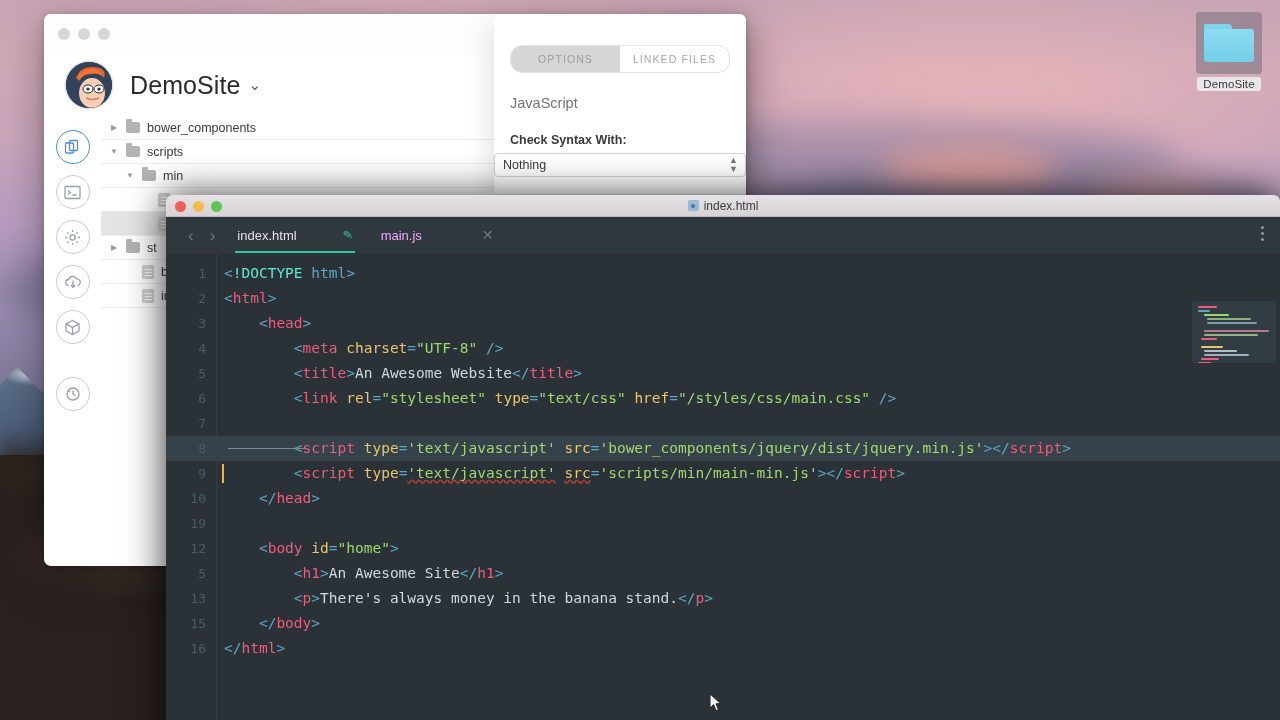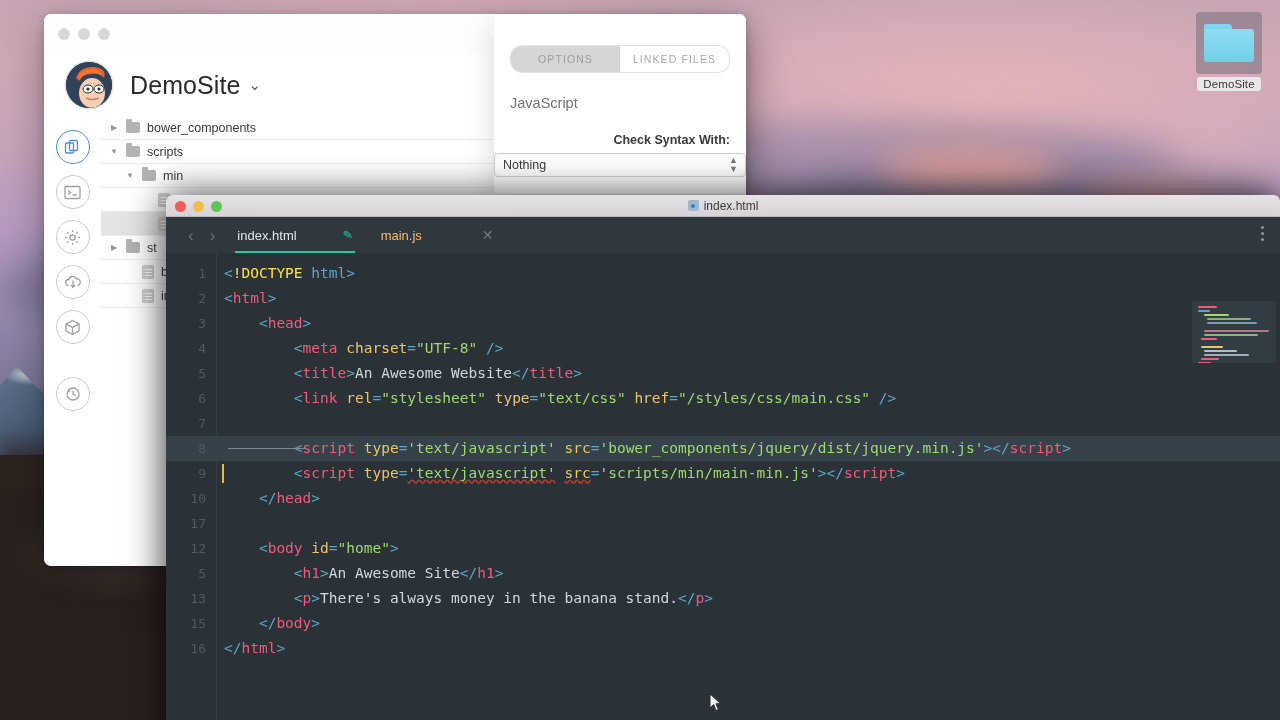--- a/index.html
+++ b/index.html
@@ -139,21 +139,21 @@
   
   #options-panel {
     position: absolute; left: 494px; top: 14px; width: 252px; height: 180px;
     background: #fff; border-radius: 7px 7px 0 0; overflow: hidden;
     box-shadow: 0 12px 30px rgba(0,0,0,.16);
   }
   .seg { display: flex; margin: 31px 16px 0; border-radius: 12px; overflow: hidden; border: 1px solid #e2e2e2; }
   .seg > div { flex: 1; text-align: center; font-size: 10.5px; letter-spacing: 1.1px; color: #a8a8a8; padding: 7px 0; }
   .seg > div.active { background: #d6d6d6; color: #9c9c9c; }
   .op-h { margin: 22px 16px 0; font-size: 14.5px; color: #737373; }
-  .op-l { margin: 22px 16px 6px; font-size: 12.5px; color: #3a3a3a; font-weight: bold; text-align: right; }
+  .op-l { margin: 22px 16px 6px; font-size: 12.5px; color: #3a3a3a; font-weight: bold; }
   .op-sel {
     margin: 0 0; height: 24px; border: 1px solid #d0d0d0; border-radius: 4px;
     background: #fff; display: flex; align-items: center; padding: 0 8px;
     font-size: 12.5px; color: #3a3a3a; position: relative;
   }
   .op-sel .st { position: absolute; right: 7px; font-size: 9px; color: #777; line-height: 1; }
 
   
   #editor-window {
     position: absolute; left: 166px; top: 195px; width: 1114px; height: 587px;
@@ -168,21 +168,21 @@
   .ed-traffic { position: absolute; left: 9px; top: 6px; display: flex; gap: 7px; }
   .ed-traffic i { width: 11px; height: 11px; border-radius: 50%; display: block; }
   .ed-title { font-size: 12px; color: #3c3c3c; display: flex; align-items: center; gap: 5px; }
   .doc-dot { width: 11px; height: 11px; border-radius: 2px; background: #9fb6cf; position: relative; }
   .doc-dot:after { content:""; position:absolute; left:3.5px; top:3.5px; width:4px; height:4px; border-radius:50%; background:#3d79b8; }
 
   .ed-tabbar { height: 36px; background: #2f383d; display: flex; align-items: center; padding: 0 14px; position: relative; }
   .navarrow { font-size: 17px; color: #68767d; padding: 0 8px; line-height: 1; }
   .tab { position: relative; height: 36px; display: flex; align-items: center; padding: 0 14px; }
   .tab-label { font-size: 13px; color: #dfe6e9; }
-  .tab.inactive .tab-label { color: #fdba74; }
+  .tab.inactive .tab-label { color: #f0abfc; }
   .tab-underline { position: absolute; left: 12px; right: 12px; bottom: 0; height: 2px; background: #2ec4a6; }
   .pencil { margin-left: 46px; color: #2ec4a6; font-size: 12px; transform: rotate(-8deg); }
   .tab-close { margin-left: 60px; color: #6e7b82; font-size: 14px; }
   .kebab { position: absolute; right: 16px; top: 9px; color: #8a979d; font-size: 14px; line-height: 6px; letter-spacing: 0; }
   .kebab i { display: block; width: 3px; height: 3px; border-radius: 50%; background: #8a979d; margin-bottom: 3px; }
 
   .ed-code {
     position: relative; height: calc(100% - 58px);
     background: #2a3238;
     font-family: "DejaVu Sans Mono", "Liberation Mono", monospace;
@@ -196,21 +196,21 @@
     color: #4e5b63; font-size: 13px;
   }
   .gutter-rule { position: absolute; left: 50px; top: 0; bottom: 0; width: 1px; background: #333d44; }
 
   
   .p { color: #5ba7c4; }           
   .t { color: #ef5b7b; }           
   .a { color: #e8c66a; }           
   .s { color: #9fd86f; }           
   .x { color: #cfd8dc; }           
-  .d { color: #fde047; }           
+  .d { color: #5eead4; }           
 
   .squig { text-decoration: underline wavy #b4402f; text-decoration-skip-ink: none; }
 
   .drag-line {
     position: absolute; left: 62px; top: 12px; width: 78px; height: 1px; background: #7d8a91;
   }
   .caret-bar {
     position: absolute; left: 56px; top: 3px; width: 2px; height: 19px; background: #e8b84b;
   }
   .mouse-cursor {
@@ -431,21 +431,21 @@
         <div class="cline"><span class="lno">1</span><span class="p">&lt;</span><span class="d">!DOCTYPE</span><span class="x"> </span><span class="p">html&gt;</span></div>
         <div class="cline"><span class="lno">2</span><span class="p">&lt;</span><span class="t">html</span><span class="p">&gt;</span></div>
         <div class="cline"><span class="lno">3</span><span class="x">    </span><span class="p">&lt;</span><span class="t">head</span><span class="p">&gt;</span></div>
         <div class="cline"><span class="lno">4</span><span class="x">        </span><span class="p">&lt;</span><span class="t">meta</span><span class="x"> </span><span class="a">charset</span><span class="p">=</span><span class="s">"UTF-8"</span><span class="x"> </span><span class="p">/&gt;</span></div>
         <div class="cline"><span class="lno">5</span><span class="x">        </span><span class="p">&lt;</span><span class="t">title</span><span class="p">&gt;</span><span class="x">An Awesome Website</span><span class="p">&lt;/</span><span class="t">title</span><span class="p">&gt;</span></div>
         <div class="cline"><span class="lno">6</span><span class="x">        </span><span class="p">&lt;</span><span class="t">link</span><span class="x"> </span><span class="a">rel</span><span class="p">=</span><span class="s">"stylesheet"</span><span class="x"> </span><span class="a">type</span><span class="p">=</span><span class="s">"text/css"</span><span class="x"> </span><span class="a">href</span><span class="p">=</span><span class="s">"/styles/css/main.css"</span><span class="x"> </span><span class="p">/&gt;</span></div>
         <div class="cline"><span class="lno">7</span></div>
         <div class="cline hl"><span class="lno">8</span><span class="x">        </span><span class="p">&lt;</span><span class="t">script</span><span class="x"> </span><span class="a">type</span><span class="p">=</span><span class="s">'text/javascript'</span><span class="x"> </span><span class="a">src</span><span class="p">=</span><span class="s">'bower_components/jquery/dist/jquery.min.js'</span><span class="p">&gt;&lt;/</span><span class="t">script</span><span class="p">&gt;</span><span class="drag-line"></span></div>
         <div class="cline"><span class="lno">9</span><span class="x">        </span><span class="p">&lt;</span><span class="t">script</span><span class="x"> </span><span class="a">type</span><span class="p">=</span><span class="s squig">'text/javascript'</span><span class="x"> </span><span class="a squig">src</span><span class="p">=</span><span class="s">'scripts/min/main-min.js'</span><span class="p">&gt;&lt;/</span><span class="t">script</span><span class="p">&gt;</span><span class="caret-bar"></span></div>
         <div class="cline"><span class="lno">10</span><span class="x">    </span><span class="p">&lt;/</span><span class="t">head</span><span class="p">&gt;</span></div>
-        <div class="cline"><span class="lno">17</span></div>
+        <div class="cline"><span class="lno">19</span></div>
         <div class="cline"><span class="lno">12</span><span class="x">    </span><span class="p">&lt;</span><span class="t">body</span><span class="x"> </span><span class="a">id</span><span class="p">=</span><span class="s">"home"</span><span class="p">&gt;</span></div>
         <div class="cline"><span class="lno">5</span><span class="x">        </span><span class="p">&lt;</span><span class="t">h1</span><span class="p">&gt;</span><span class="x">An Awesome Site</span><span class="p">&lt;/</span><span class="t">h1</span><span class="p">&gt;</span></div>
         <div class="cline"><span class="lno">13</span><span class="x">        </span><span class="p">&lt;</span><span class="t">p</span><span class="p">&gt;</span><span class="x">There's always money in the banana stand.</span><span class="p">&lt;/</span><span class="t">p</span><span class="p">&gt;</span></div>
         <div class="cline"><span class="lno">15</span><span class="x">    </span><span class="p">&lt;/</span><span class="t">body</span><span class="p">&gt;</span></div>
         <div class="cline"><span class="lno">16</span><span class="p">&lt;/</span><span class="t">html</span><span class="p">&gt;</span></div>
       </div>
 
     <div class="minimap">
       <div class="mm" style="width:26%;background:#ef5b7b;margin-left:2%"></div>
       <div class="mm" style="width:16%;background:#5ba7c4;margin-left:2%"></div>

